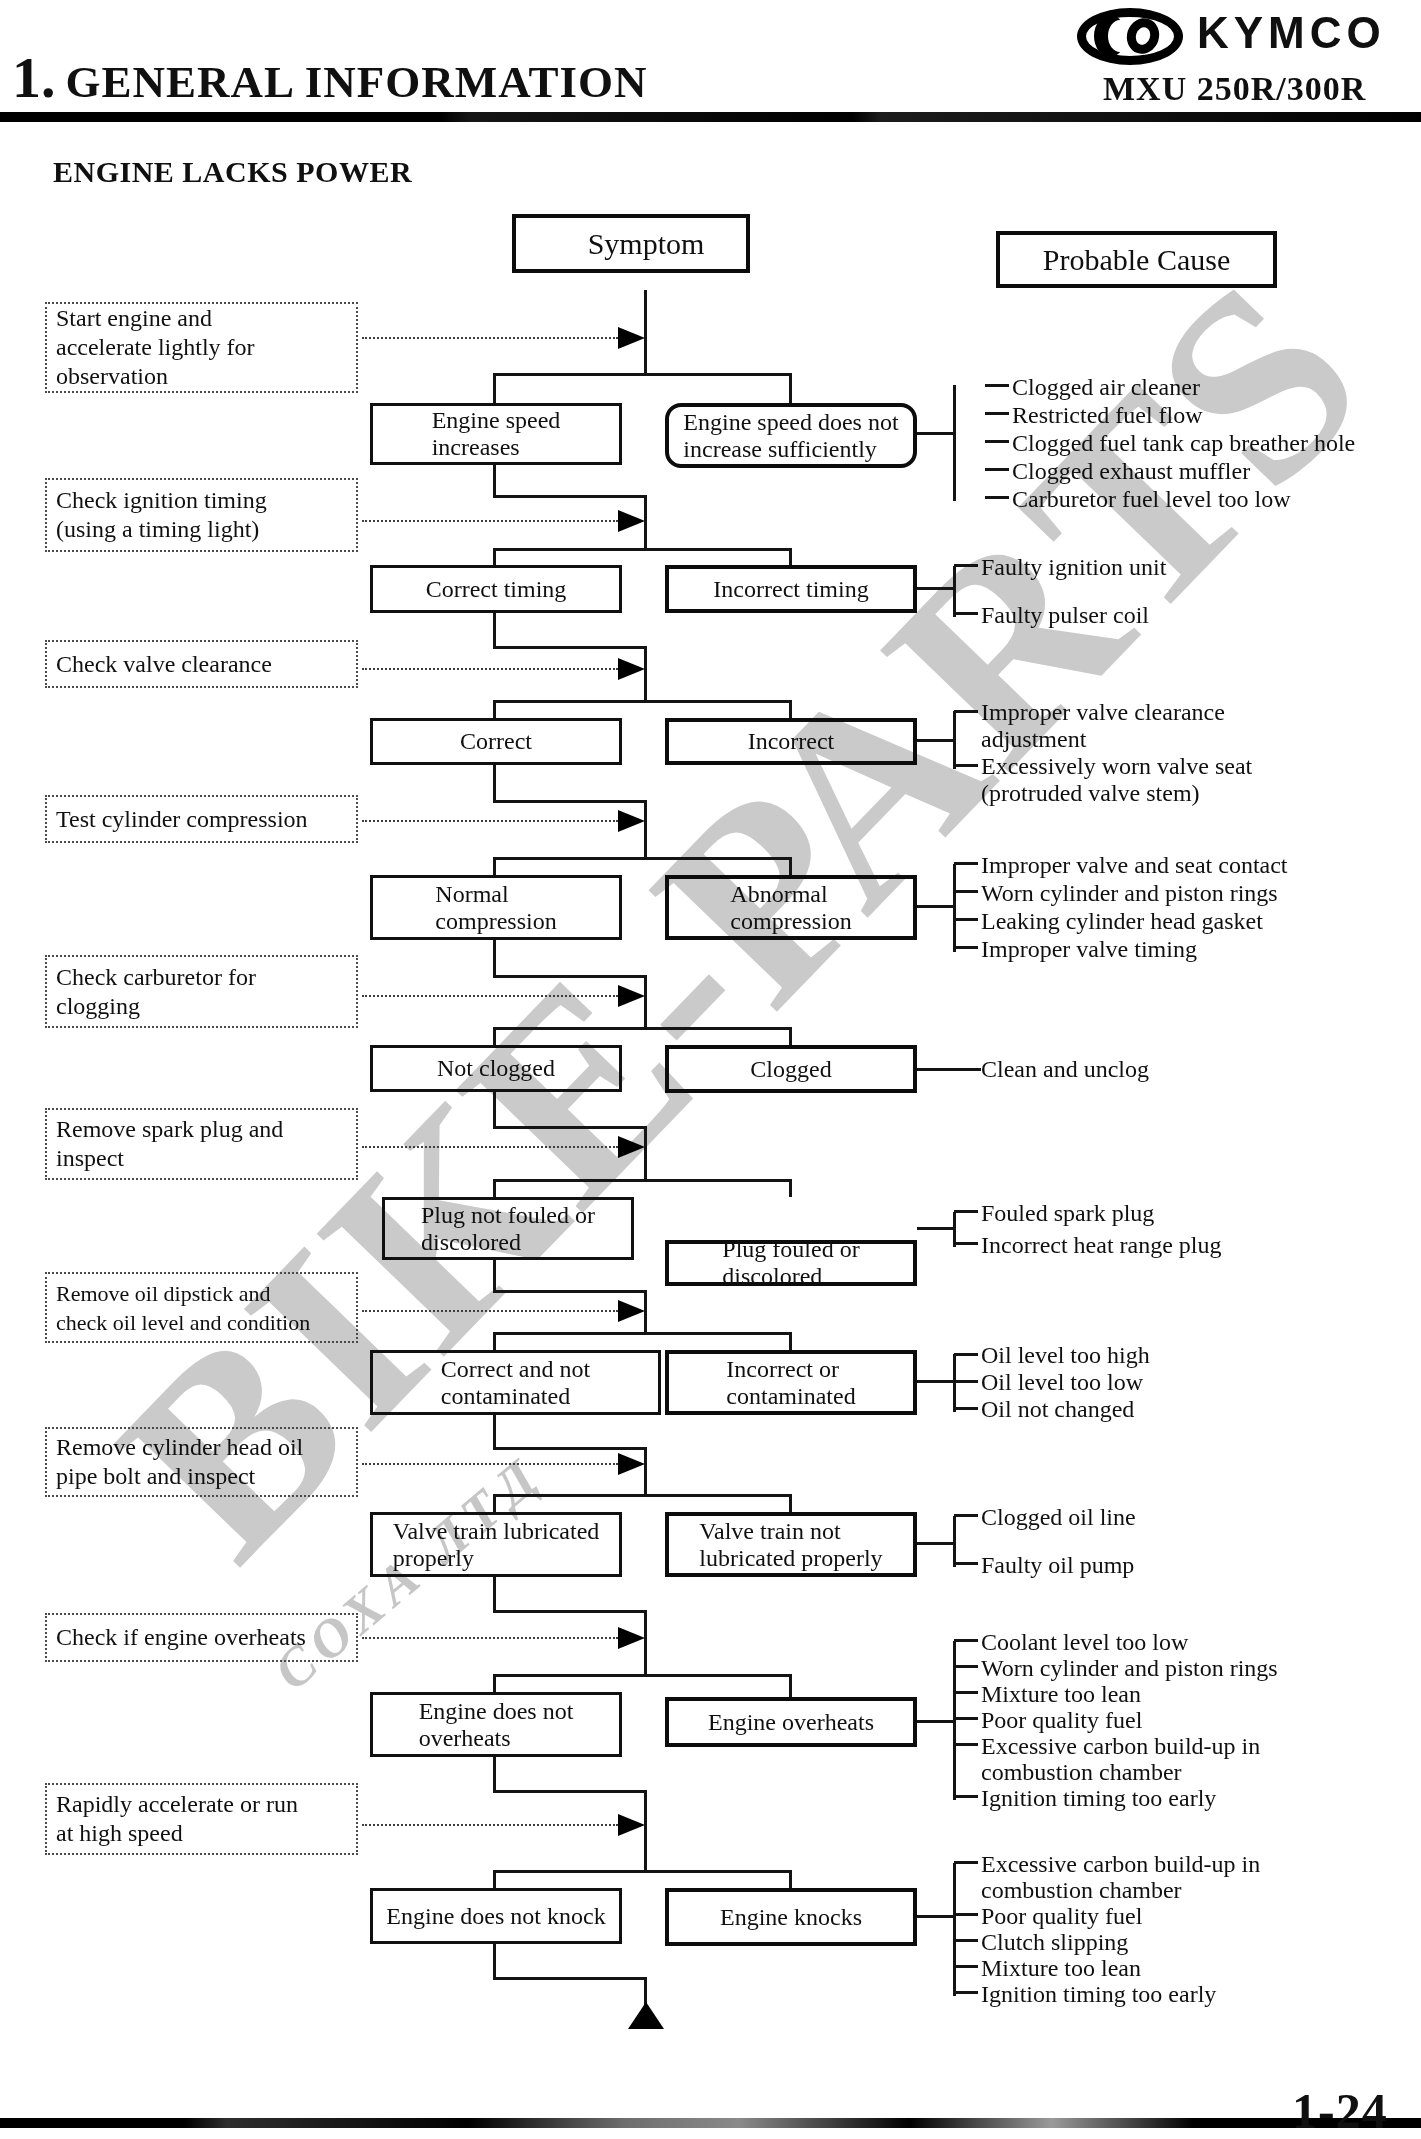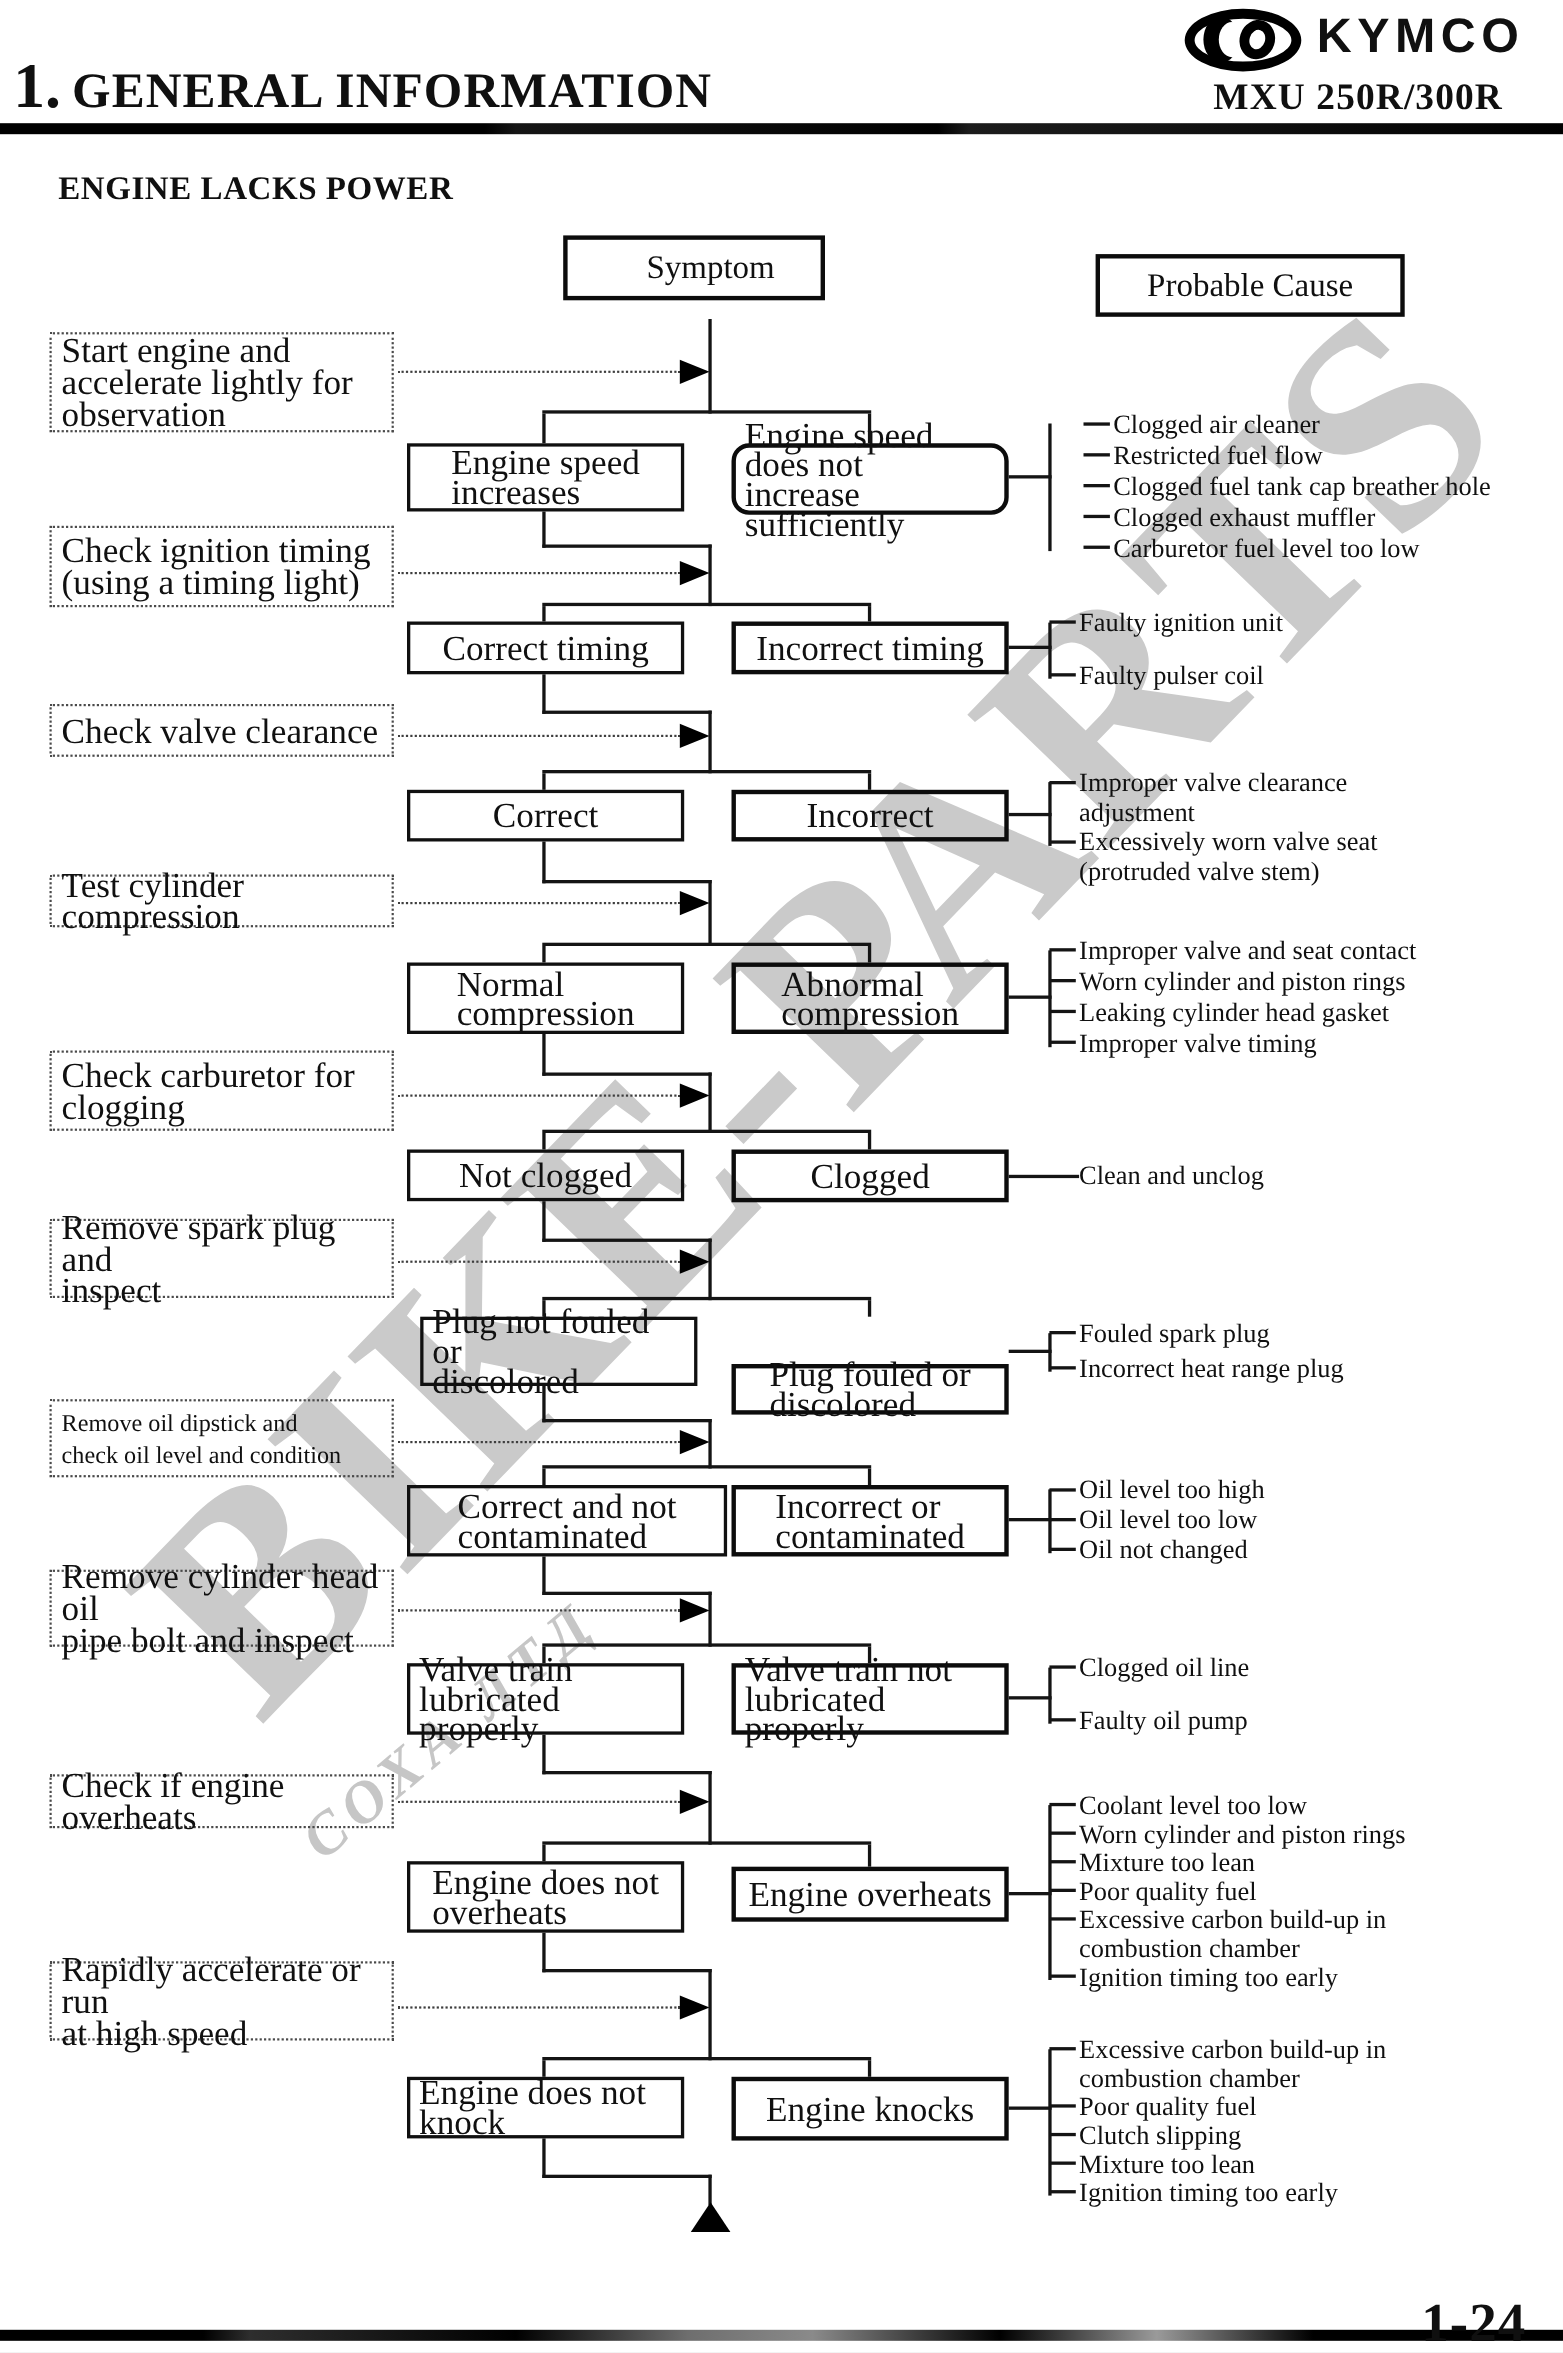--- a/index.html
+++ b/index.html
@@ -27,21 +27,21 @@
          font-size:44px;font-weight:bold;letter-spacing:5px;}
   .model{position:absolute;left:1103px;top:70px;font-size:34px;font-weight:bold;letter-spacing:1px;}
   .toprule{position:absolute;left:0;top:112px;width:1421px;height:10px;
            background:linear-gradient(90deg,#000 0%,#000 31%,#151515 33%,#000 60%,#1c1c1c 62%,#000 100%);}
   .sect{position:absolute;left:53px;top:155px;font-size:30px;font-weight:bold;letter-spacing:.5px;}
   
   .hd{position:absolute;box-sizing:border-box;border:4px solid #0c0c0c;display:flex;
       align-items:center;justify-content:center;font-size:30px;white-space:nowrap;background:transparent;}
   
   .bx{position:absolute;box-sizing:border-box;display:flex;align-items:center;justify-content:center;
-      text-align:left;white-space:pre-line;font-size:32px;line-height:27px;background:transparent;}
+      text-align:left;white-space:pre-line;font-size:24px;line-height:27px;background:transparent;}
   .insp{border:2px dotted #4a4a4a;justify-content:flex-start;padding-left:9px;padding-right:4px;line-height:29px;}
   .pass{border:3px solid #101010;padding:0 8px;}
   .fail{border:4px solid #0c0c0c;padding:0 8px;}
   .small-f{font-size:22px;}
   
   .hl{position:absolute;height:3px;background:#141414;}
   .vl{position:absolute;width:3px;background:#141414;}
   .dot{position:absolute;left:362px;width:256px;height:0;border-top:2px dotted #3e3e3e;}
   .ah{position:absolute;left:618px;width:0;height:0;border-top:11px solid transparent;
       border-bottom:11px solid transparent;border-left:27px solid #000;}

